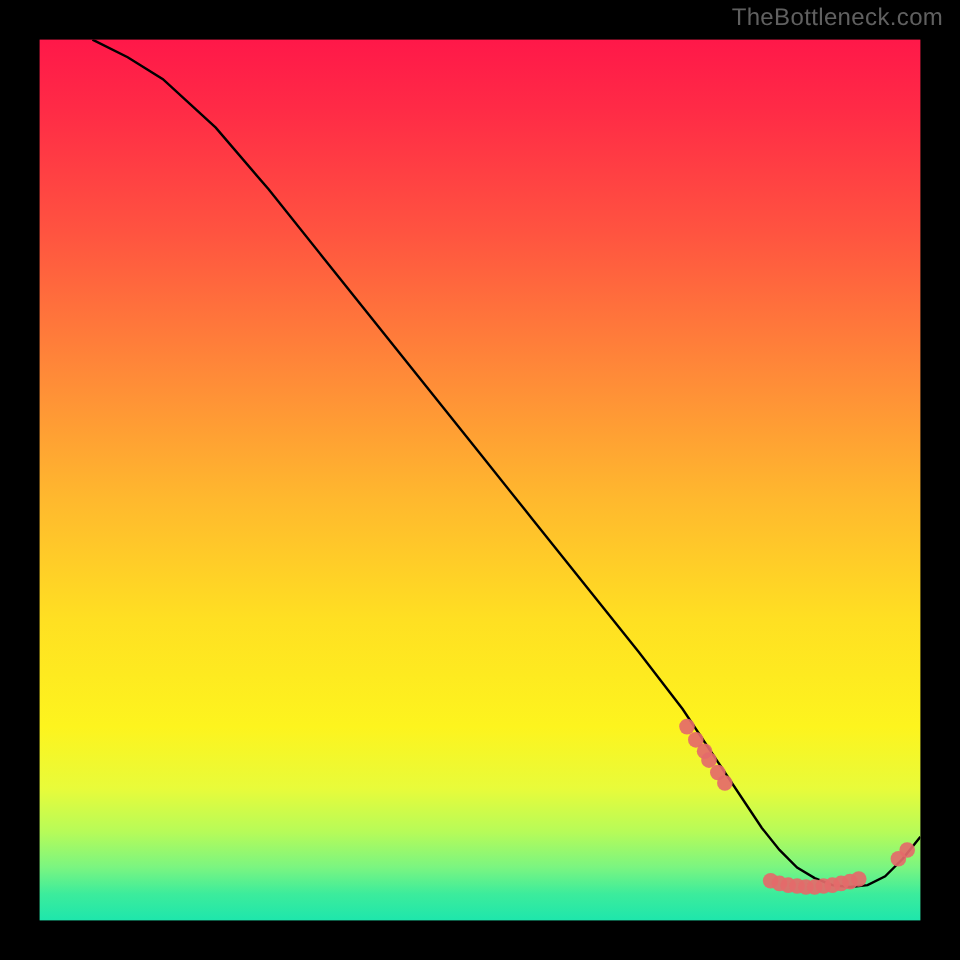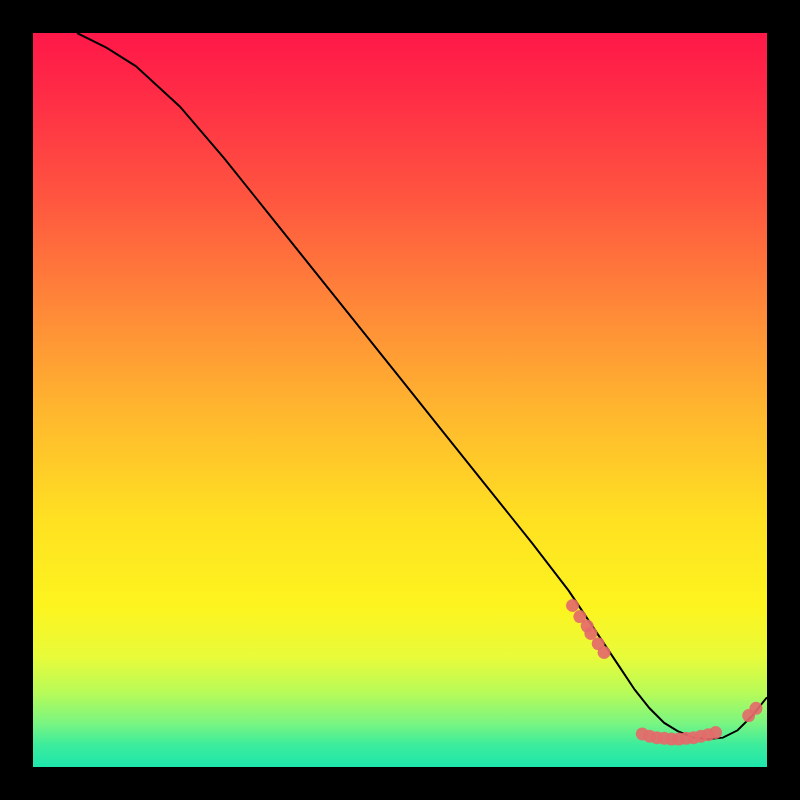--- a/index.html
+++ b/index.html
@@ -60,20 +60,21 @@
     inset: 0;
     width: 100%;
     height: 100%;
   }
 </style>
 </head>
 <body>
 
 <div class="stage">
 
+  <div class="watermark">TheBottleneck.com</div>
 
   <div class="plot-area">
     <div class="gradient-bg"></div>
 
     <svg class="overlay" viewBox="0 0 734 734" preserveAspectRatio="none">
       <g>
         <path id="curve-path" fill="none" stroke="#000000" stroke-width="2" d="M44.04 0.00 L73.40 14.68 L102.76 33.03 L146.80 73.40 L190.84 124.78 L234.88 179.83 L278.92 234.88 L322.96 289.93 L367.00 344.98 L411.04 400.03 L455.08 455.08 L499.12 510.13 L535.82 557.84 L565.18 601.88 L587.20 634.91 L601.88 656.93 L616.56 675.28 L631.24 689.96 L645.92 698.77 L660.60 704.64 L675.28 706.11 L689.96 704.64 L704.64 697.30 L719.32 682.62 L734.00 664.27"></path>
       </g>
       <g id="markers-g">
           <circle cx="539.49" cy="572.52" r="6.5" fill="#e46a6a" fill-opacity="0.92"></circle>

